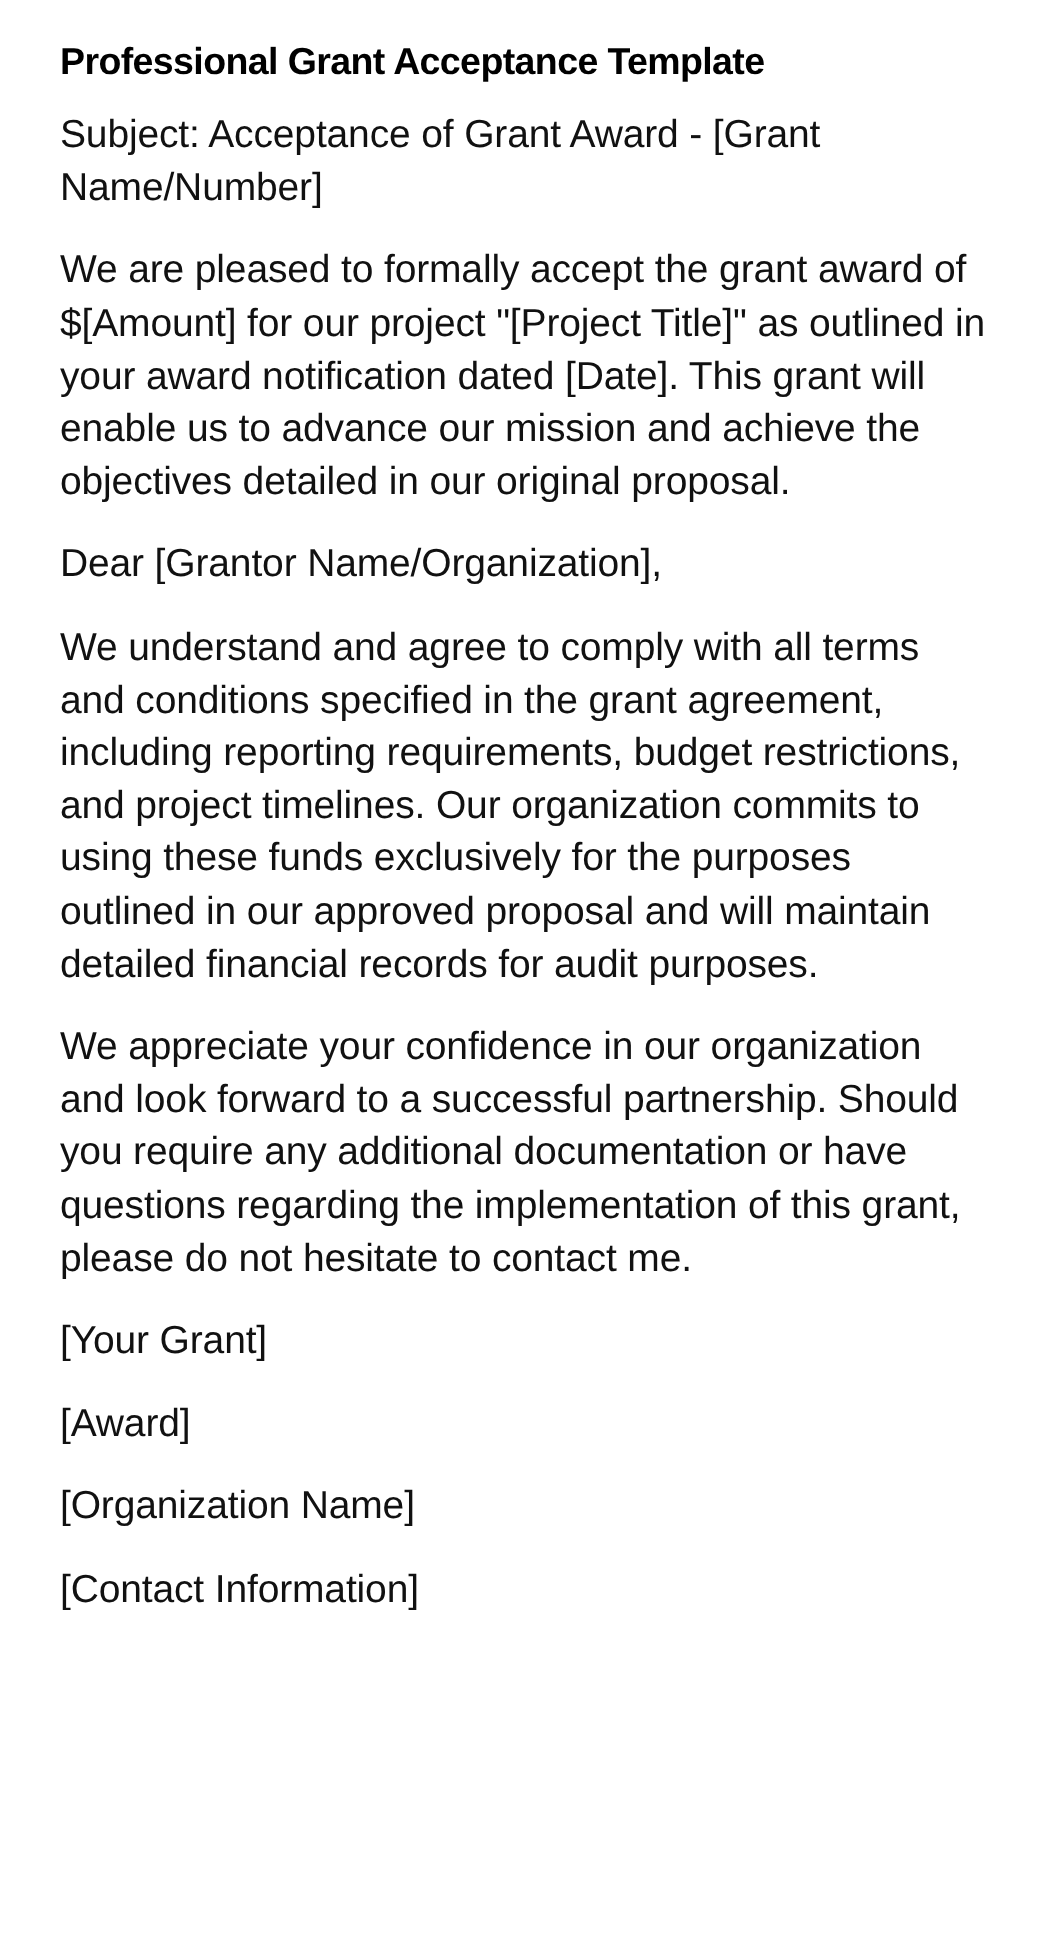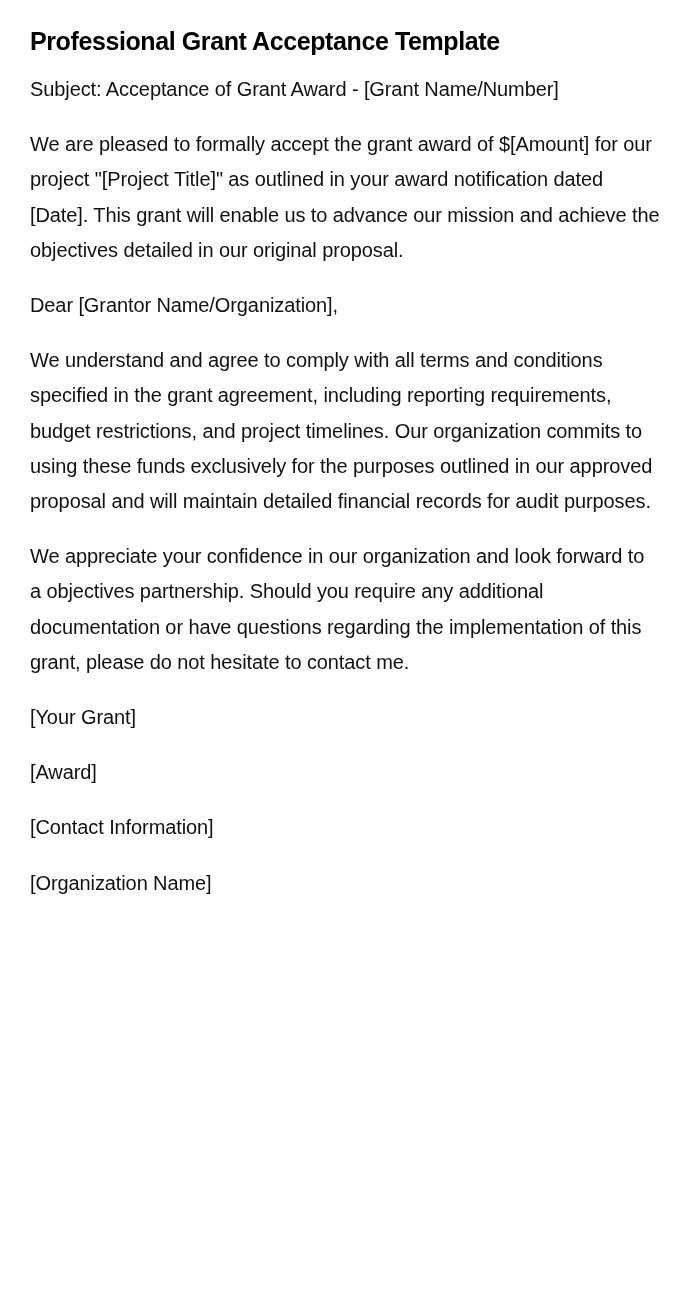--- a/index.html
+++ b/index.html
@@ -4,46 +4,46 @@
   <style>
     html, body { margin: 0; padding: 0; background: #ffffff; }
     body {
       width: 700px;
       height: 1299px;
       overflow: hidden;
       font-family: "Liberation Sans", "DejaVu Sans", sans-serif;
       color: #111111;
     }
     .page {
-      padding: 24px 40px 0 30px;
+      padding: 24px 40px 0 40px;
       box-sizing: border-box;
     }
     .title {
       font-size: 25px;
       font-weight: bold;
       letter-spacing: -0.4px;
       margin: 0 0 14px 0;
       line-height: 34px;
       color: #000000;
     }
     .para {
-      font-size: 20px;
+      font-size: 26px;
       line-height: 35.2px;
       margin: 0 0 20px 0;
       letter-spacing: -0.1px;
       color: #111111;
     }
   </style>
 </head>
 <body>
 
 <div class="page">
   <h1 class="title">Professional Grant Acceptance Template</h1>
   <p class="para">Subject: Acceptance of Grant Award - [Grant Name/Number]</p>
   <p class="para">We are pleased to formally accept the grant award of $[Amount] for our project "[Project Title]" as outlined in your award notification dated [Date]. This grant will enable us to advance our mission and achieve the objectives detailed in our original proposal.</p>
   <p class="para">Dear [Grantor Name/Organization],</p>
   <p class="para">We understand and agree to comply with all terms and conditions specified in the grant agreement, including reporting requirements, budget restrictions, and project timelines. Our organization commits to using these funds exclusively for the purposes outlined in our approved proposal and will maintain detailed financial records for audit purposes.</p>
-  <p class="para">We appreciate your confidence in our organization and look forward to a objectives partnership. Should you require any additional documentation or have questions regarding the implementation of this grant, please do not hesitate to contact me.</p>
+  <p class="para">We appreciate your confidence in our organization and look forward to a successful partnership. Should you require any additional documentation or have questions regarding the implementation of this grant, please do not hesitate to contact me.</p>
   <p class="para">[Your Grant]</p>
   <p class="para">[Award]</p>
+  <p class="para">[Organization Name]</p>
   <p class="para">[Contact Information]</p>
-  <p class="para">[Organization Name]</p>
 </div>
 
 </body></html>

